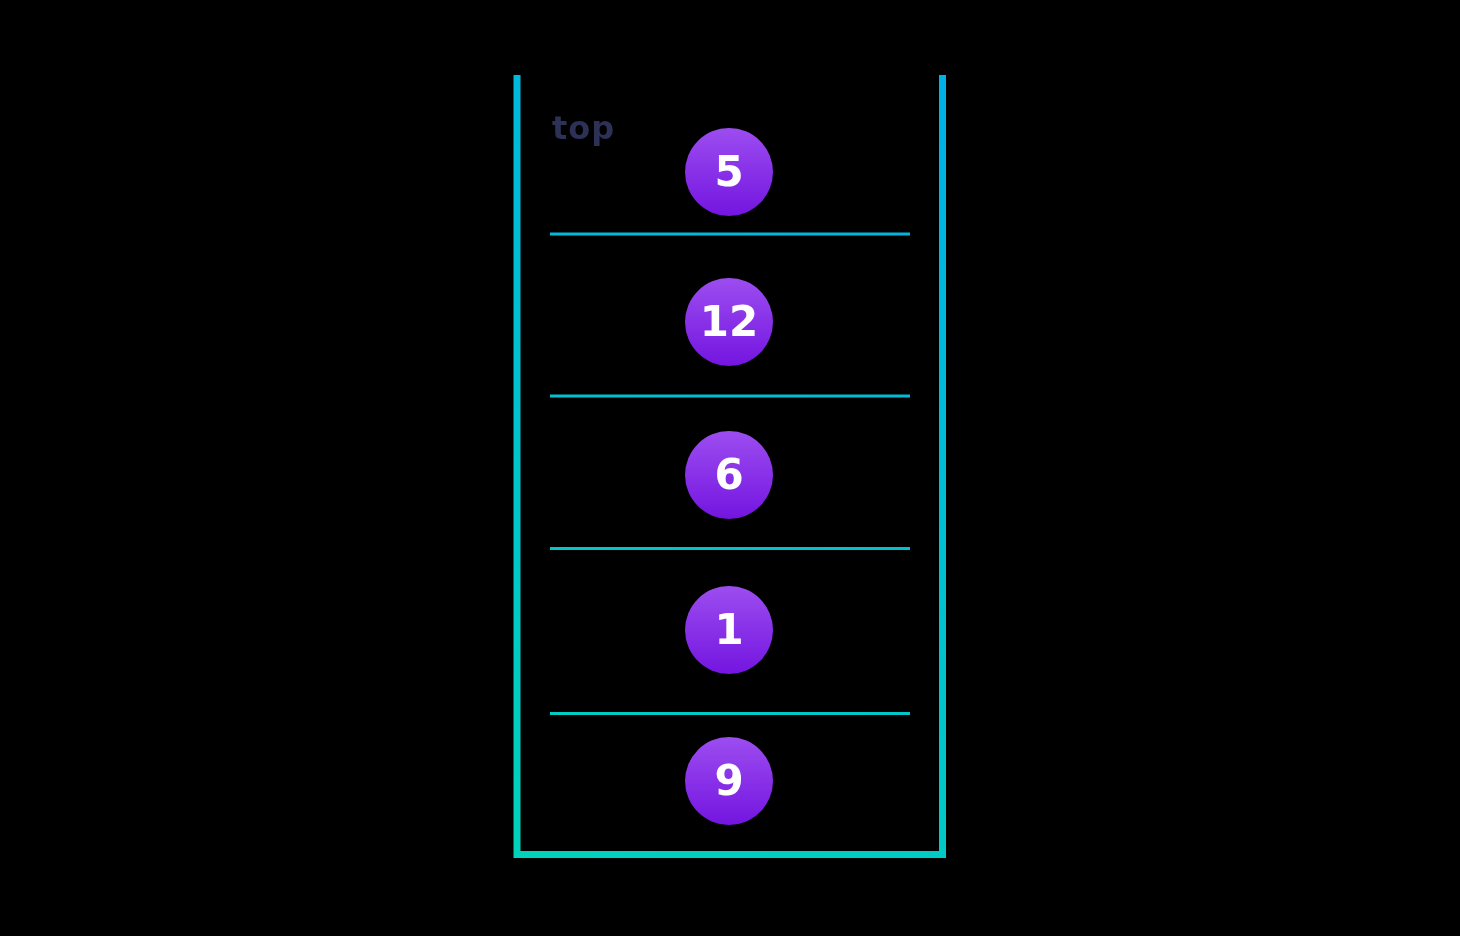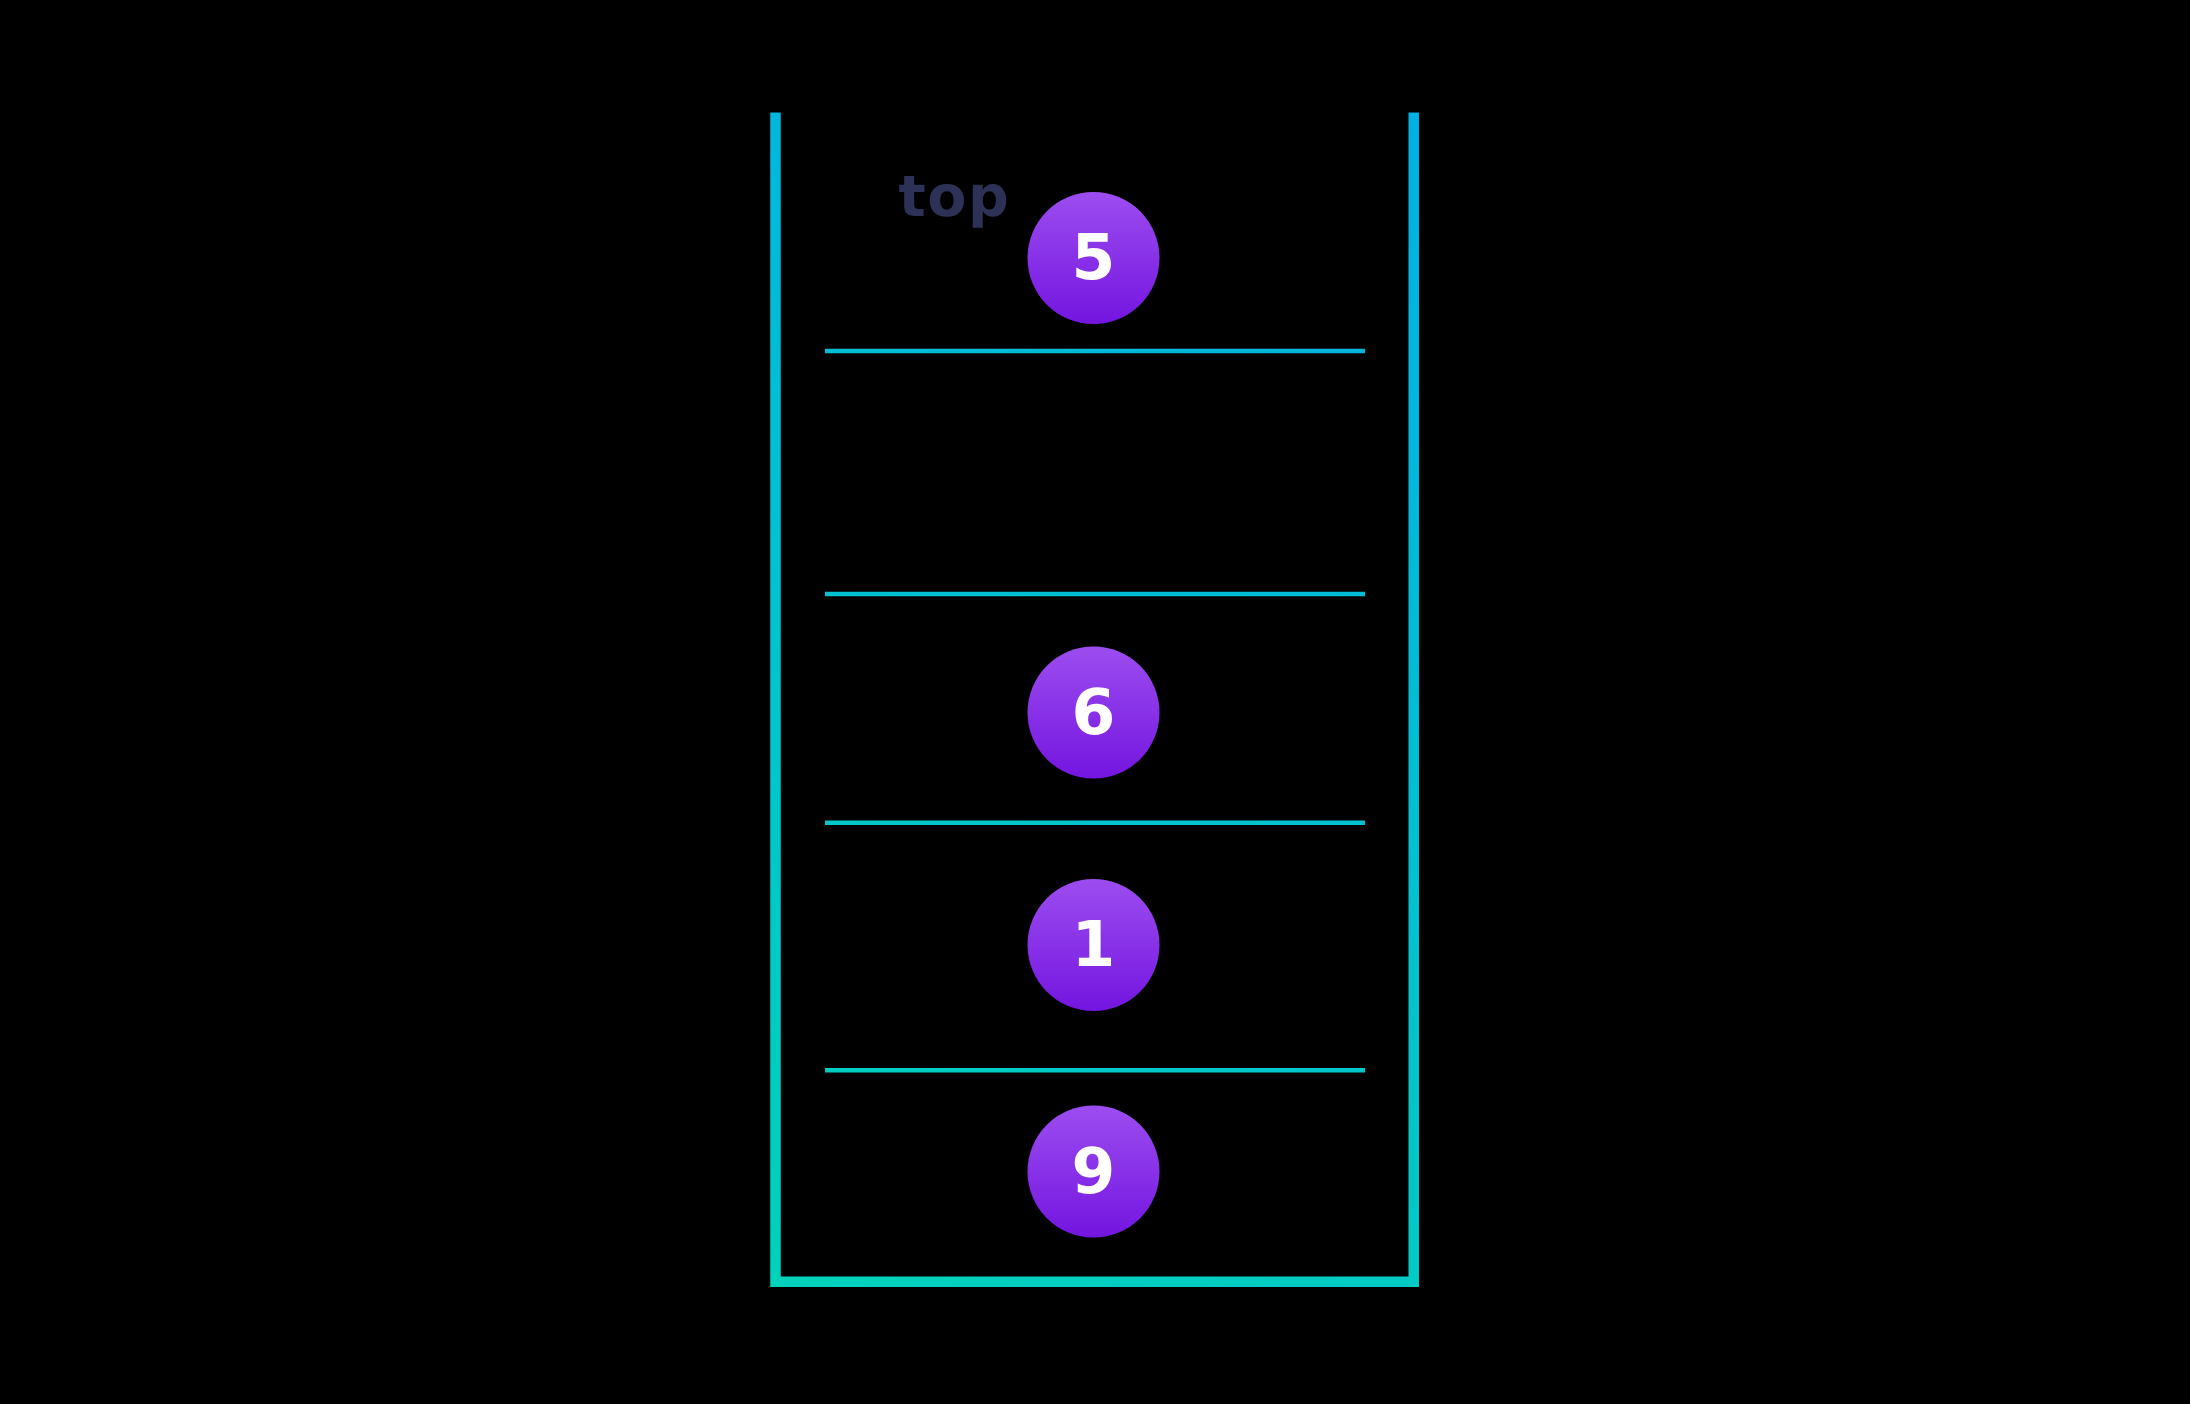--- a/index.html
+++ b/index.html
@@ -21,26 +21,25 @@
     top: 0;
     width: 1460px;
     height: 936px;
     display: block;
   }
   .top-label {
     position: absolute;
     left: 552px;
     top: 112px;
     width: 120px;
-    font-size: 38px;
+    font-size: 32px;
     font-weight: 700;
     letter-spacing: 1px;
     color: var(--label_text, #2e3156);
     line-height: 1;
-    margin-left: 47px;
   }
   .node {
     position: absolute;
     left: 685px;
     width: 88px;
     height: 88px;
     border-radius: 50%;
     background: linear-gradient(180deg,
       var(--node_gradient_start, #9c4df0) 0%,
       var(--node_gradient_end, #7415e0) 100%);
@@ -76,20 +75,21 @@
     <line x1="550" y1="234" x2="910" y2="234" stroke="url(#strokeGrad)" stroke-width="3"></line>
     <line x1="550" y1="396" x2="910" y2="396" stroke="url(#strokeGrad)" stroke-width="3"></line>
     <line x1="550" y1="548.5" x2="910" y2="548.5" stroke="url(#strokeGrad)" stroke-width="3"></line>
     <line x1="550" y1="713.5" x2="910" y2="713.5" stroke="url(#strokeGrad)" stroke-width="3"></line>
   </svg>
 
   <div class="top-label">top</div>
 
   <div class="node n0">5</div>
 
+  <div class="node n1">12</div>
 
   <div class="node n2">6</div>
 
   <div class="node n3">1</div>
 
   <div class="node n4">9</div>
 
 </div>
 
 </body></html>

